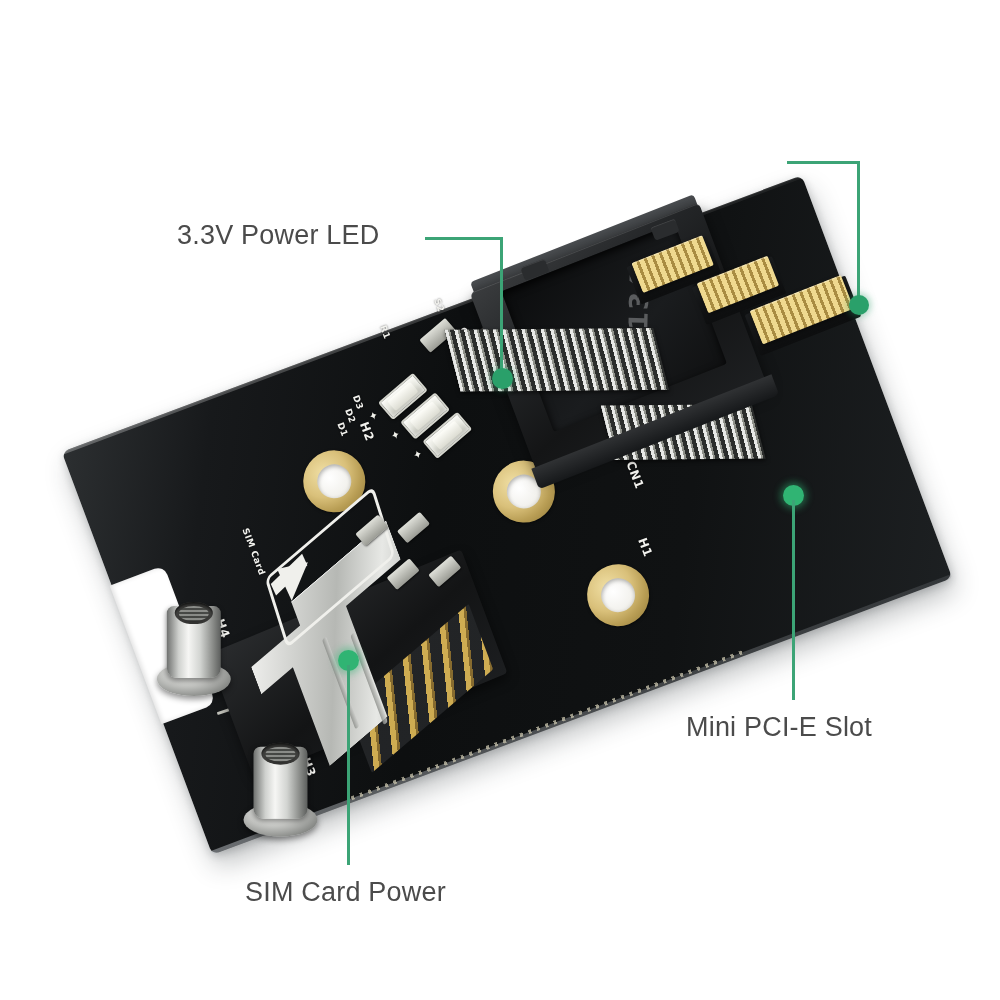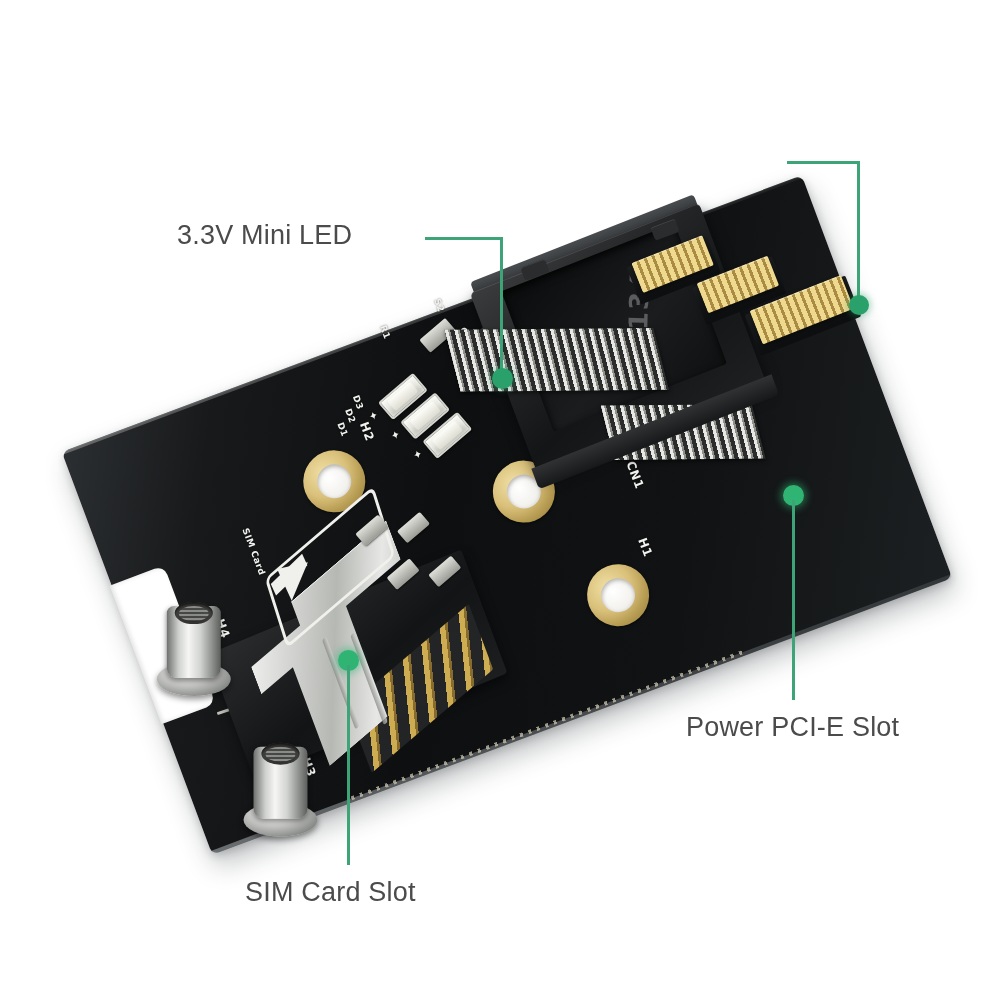--- a/index.html
+++ b/index.html
@@ -359,26 +359,26 @@
           <div class="thread"></div>
       </div>
 
     </div>
   </div>
 
   <div class="lead lead-h" style="left:787px;top:161px;width:73px;"></div>
   <div class="lead lead-v" style="left:857px;top:161px;height:146px;"></div>
   <div class="dot" style="left:849px;top:295px;width:20px;height:20px;"></div>
 
-  <div class="callout-label" style="left:177px;top:222px;">3.3V Mini LED</div>
+  <div class="callout-label" style="left:177px;top:222px;">3.3V Power LED</div>
   <div class="lead lead-h" style="left:425px;top:237px;width:78px;"></div>
   <div class="lead lead-v" style="left:500px;top:237px;height:136px;"></div>
   <div class="dot" style="left:492px;top:368px;width:21px;height:21px;"></div>
 
   <div class="dot bright" style="left:783px;top:485px;width:21px;height:21px;"></div>
   <div class="lead lead-v" style="left:792px;top:500px;height:200px;"></div>
-  <div class="callout-label" style="left:686px;top:714px;">Power PCI-E Slot</div>
+  <div class="callout-label" style="left:686px;top:714px;">Mini PCI-E Slot</div>
 
   <div class="dot bright" style="left:338px;top:650px;width:21px;height:21px;"></div>
   <div class="lead lead-v" style="left:347px;top:665px;height:200px;"></div>
-  <div class="callout-label" style="left:245px;top:879px;">SIM Card Slot</div>
+  <div class="callout-label" style="left:245px;top:879px;">SIM Card Power</div>
 
 </div>
 
 </body></html>

